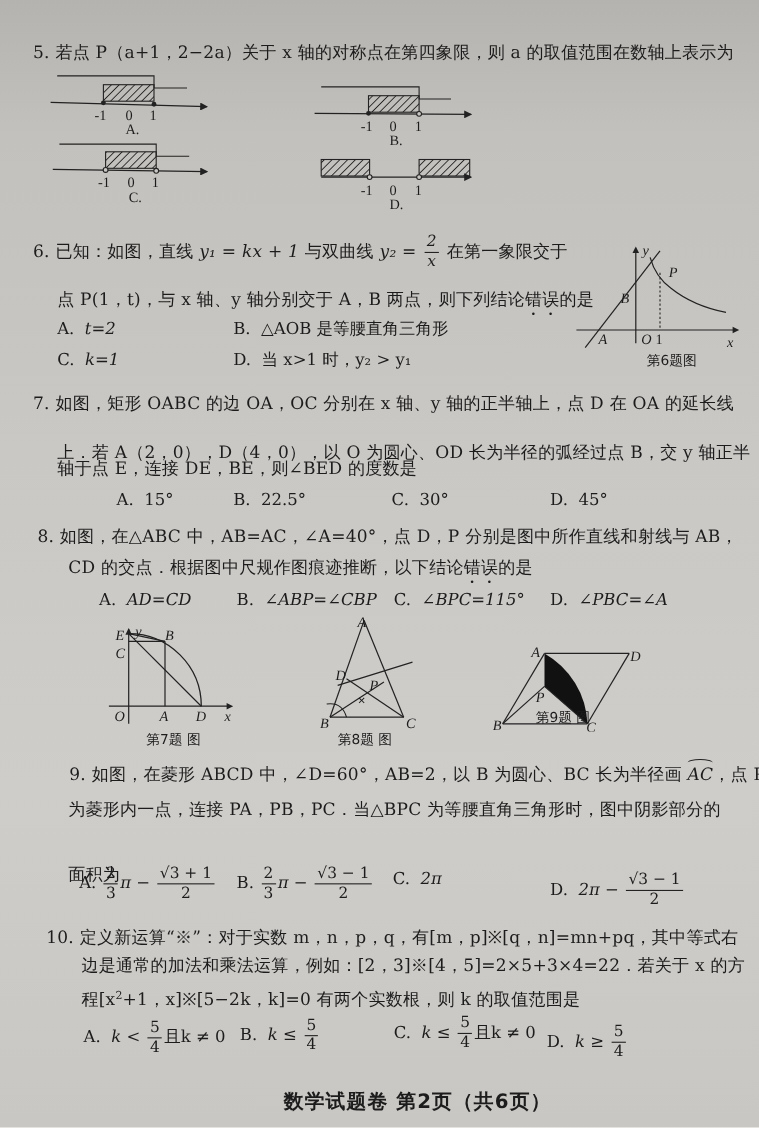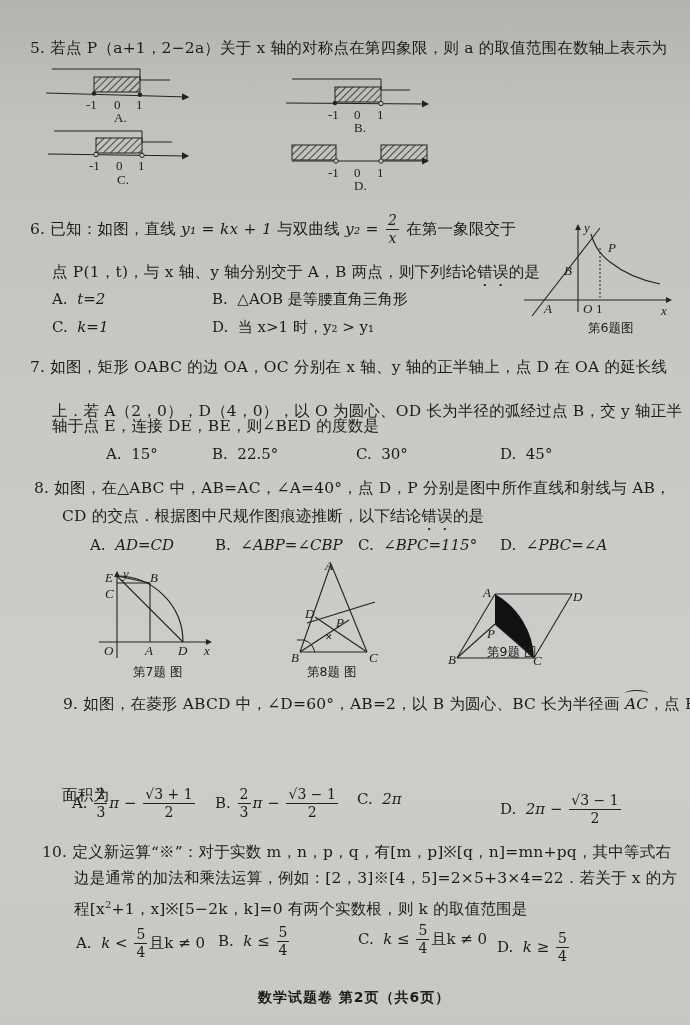--- a/index.html
+++ b/index.html
@@ -10,21 +10,21 @@
     color:#1c1c1c;
   }
   .page { position:absolute; left:0; top:0; width:690px; height:1025px; }
   .line { position:absolute; font-size:15.5px; white-space:nowrap; letter-spacing:0.2px; }
   .opt { position:absolute; font-size:15px; white-space:nowrap; }
   i { font-style:italic; }
   .frac { display:inline-block; vertical-align:middle; text-align:center; font-size:14px; line-height:17px; margin:0 2px; }
   .frac .n { display:block; border-bottom:1px solid #222; padding:0 2px; }
   .frac .d { display:block; padding:0 2px; }
   .cap { position:absolute; font-size:12.5px; font-family:"DejaVu Sans","Liberation Sans",sans-serif; }
-  .footer { position:absolute; font-size:14px; font-weight:bold; font-family:"DejaVu Sans","Liberation Sans",sans-serif; letter-spacing:1px; }
+  .footer { position:absolute; font-size:18px; font-weight:bold; font-family:"DejaVu Sans","Liberation Sans",sans-serif; letter-spacing:1px; }
   svg text { font-family:"Liberation Serif","DejaVu Serif",serif; font-size:13px; fill:#1c1c1c; }
   svg .it { font-style:italic; }
   .emph { text-emphasis: dot; -webkit-text-emphasis: dot; text-emphasis-position: under; -webkit-text-emphasis-position: under; }
 </style>
 </head>
 <body>
 
 <div class="page">
 
   <div class="line" style="left:30px;top:38px;">
@@ -192,20 +192,21 @@
     <text class="it" x="42" y="53">P</text>
     <text class="it" x="3" y="79">B</text>
     <text class="it" x="88" y="80">C</text>
   </svg>
   <div class="cap" style="left:487px;top:644px;">第9题 图</div>
 
   <div class="line" style="left:38px;top:694px;margin-left:25px;">
     <span>9.</span> <span>如图，在菱形 ABCD 中，∠D=60°，AB=2，以 B 为圆心、BC 长为半径画</span>
     <i style="position:relative;display:inline-block;"><span style="position:absolute;left:0;right:0;top:-5px;height:6px;border-top:1px solid #222;border-radius:50% 50% 0 0;"></span><span>AC</span></i><span>，点 P</span>
   </div>
+  <div class="line" style="left:62px;top:726px;">为菱形内一点，连接 PA，PB，PC．当△BPC 为等腰直角三角形时，图中阴影部分的</div>
   <div class="line" style="left:62px;top:756px;margin-top:29px;">面积为</div>
 
   <div class="opt" style="left:72px;top:786px;">
     <span>A.</span>
     <span class="frac"><span class="n">2</span><span class="d">3</span></span><i>π −</i>
     <span class="frac"><span class="n">√3 + 1</span><span class="d">2</span></span>
   </div>
   <div class="opt" style="left:215px;top:786px;">
     <span>B.</span>
     <span class="frac"><span class="n">2</span><span class="d">3</span></span><i>π −</i>

